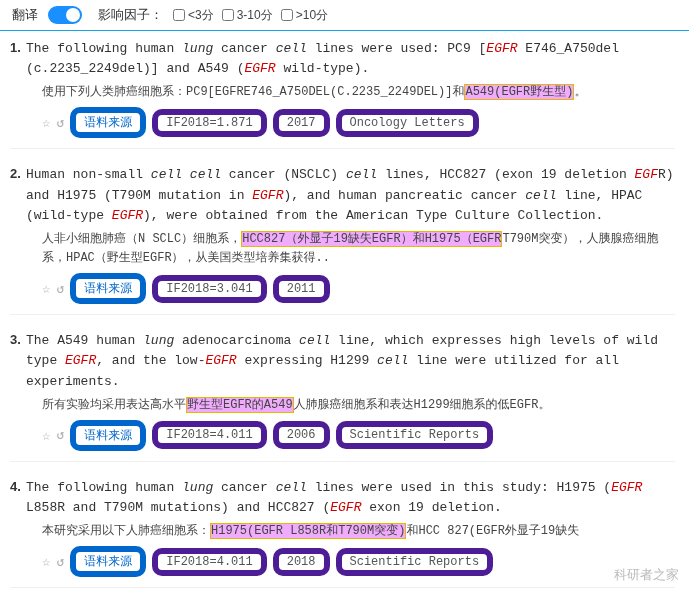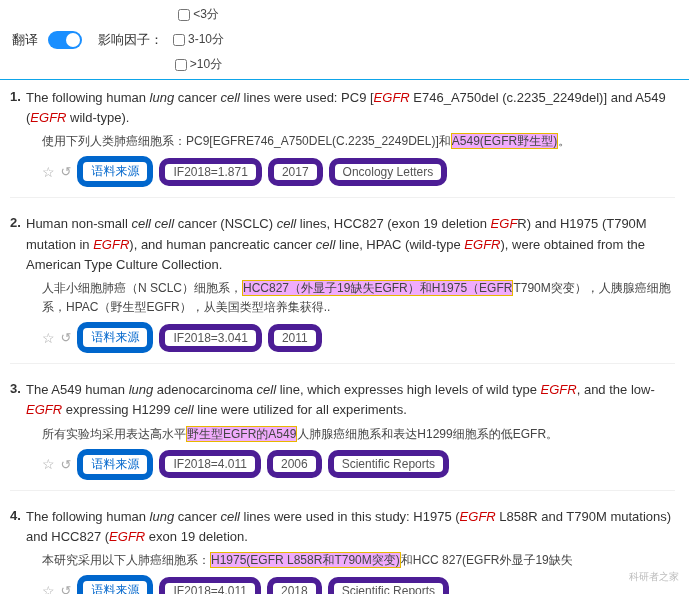--- a/index.html
+++ b/index.html
@@ -42,23 +42,22 @@
       background: #fff;
       border-radius: 50%;
     }
     .impact-label {
       font-size: 13px;
       color: #333;
       margin-left: 6px;
     }
     .impact-filters {
       display: flex;
-      align-items: center;
+      align-items: flex-end;
       gap: 8px;
-      flex-direction: column;
     }
     .filter-item {
       display: flex;
       align-items: center;
       gap: 3px;
       font-size: 12px;
       color: #444;
     }
     .filter-item input[type=checkbox] {
       width: 12px;
@@ -115,27 +114,27 @@
       cursor: pointer;
     }
     .tag-source { color: #0066cc; border-color: #0066cc; }
     .tag-if { color: #555; }
     .tag-year { color: #555; }
     .tag-journal { color: #555; }
     .watermark {
       position: fixed;
       bottom: 10px;
       right: 10px;
-      font-size: 10px;
+      font-size: 13px;
       color: #bbb;
       user-select: none;
     }
     .inline-result { display: flex; align-items: flex-start; }
     .num-col { min-width: 16px; font-weight: bold; font-size: 13px; color: #333; padding-top:1px; }
-    .content-col { flex: 1; }
+    .content-col { flex: 1; font-family: Liberation Mono, monospace; }
   </style>
 </head>
 <body>
 
 <div class="top-bar">
   <span class="translate-label">翻译</span>
   <div class="toggle-switch">
     <div class="toggle-knob"></div>
   </div>
   <span class="impact-label">影响因子：</span>

